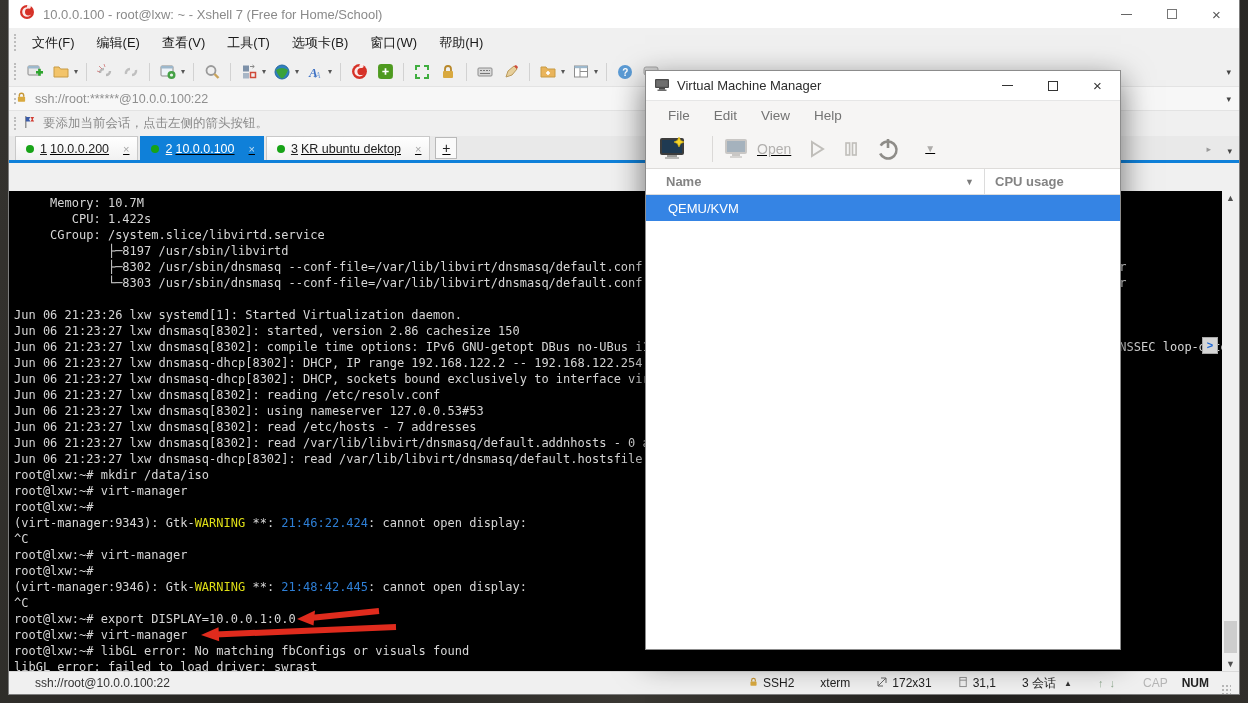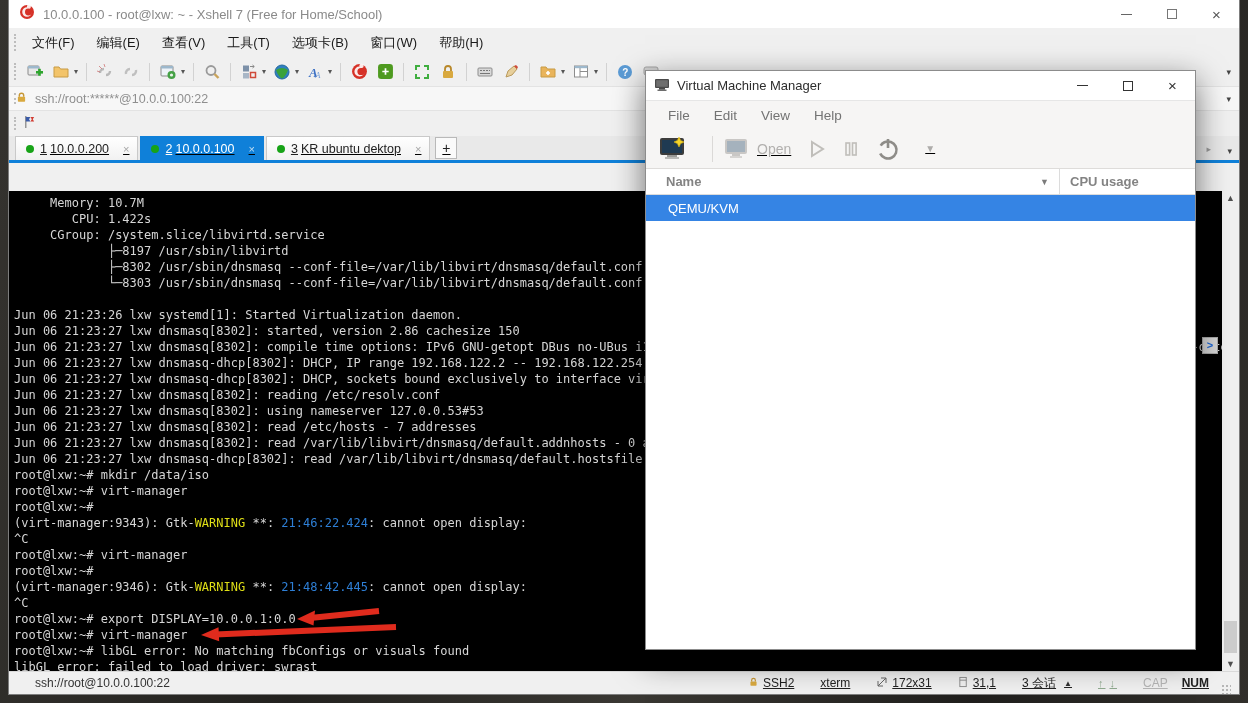--- a/index.html
+++ b/index.html
@@ -62,29 +62,29 @@
   .expand-btn { position:absolute; left:1193px; top:146px; width:16px; height:17px; background:#d6d6d6;
     border:1px solid #a8a8a8; color:#1c66d6; font-size:11px; font-weight:bold; line-height:15px; text-align:center; }
 
   .term-scrollbar { flex:0 0 17px; background:#f0f0f0; display:flex; flex-direction:column; align-items:center; justify-content:space-between; padding:2px 0; position:relative; }
   .sb-arrow { color:#505050; font-size:9px; line-height:10px; }
   .sb-thumb { position:absolute; left:2px; right:2px; bottom:18px; height:32px; background:#cdcdcd; }
 
   .xs-statusbar { height:23px; background:#f0f0f0; border-top:1px solid #d9d9d9; display:flex; align-items:center;
     padding:0 8px 0 26px; font-size:12px; color:#222; flex:0 0 23px; }
   .sb-left { flex:1; color:#333; }
-  .sb-item { display:flex; align-items:center; gap:4px; margin-left:26px; white-space:nowrap;text-decoration:underline; }
+  .sb-item { display:flex; align-items:center; gap:4px; margin-left:26px; white-space:nowrap; }
   .sb-cap { color:#b5b5b5; }
   .sb-updown { color:#8fa98f; font-size:11px; letter-spacing:2px; }
   .sb-grip { width:10px; height:10px; margin-left:12px;
     background:radial-gradient(circle at 2px 2px,#b5b5b5 1px,transparent 1.2px) 0 0/4px 4px; align-self:flex-end; }
   .sess-caret { font-size:8px; color:#333; margin-left:4px; }
 
   
-  .vmm { position:absolute; left:645px; top:70px; width:551px; height:580px; background:#fff;
+  .vmm { position:absolute; left:645px; top:70px; width:476px; height:580px; background:#fff;
     border:1px solid #8c8c8c; box-shadow:0 10px 30px rgba(0,0,0,.55); display:flex; flex-direction:column; }
   .vmm-titlebar { height:30px; background:#fff; border-bottom:1px solid #e6e6e6; display:flex; align-items:center; padding-left:8px; flex:0 0 30px; }
   .vmm-title { font-size:13px; color:#2d2d2d; margin-left:7px; flex:1; }
   .vmm .winbtn { width:45px; color:#333; }
   .vmm .wb-min i { background:#333; }
   .vmm .wb-max i { border-color:#333; }
   .vmm .wb-close { color:#333; }
   .vmm-menubar { height:28px; background:#f6f5f4; display:flex; align-items:center; padding-left:10px; font-size:13.5px; color:#737373; flex:0 0 28px; }
   .vmm-menu-item { padding:4px 12px; }
   .vmm-toolbar { height:40px; background:#f6f5f4; border-bottom:1px solid #dedcda; display:flex; align-items:center; padding-left:12px; flex:0 0 40px;text-decoration:underline; }
@@ -287,20 +287,21 @@
       <span class="bar-chevron">▾</span>
     </div>
 
     <div class="xs-infobar">
       <span class="bar-grip"></span>
       <span><svg width="13" height="14" viewBox="0 0 14 15">
             <path d="M3 1v13" stroke="#8a8a8a" stroke-width="1.4"></path>
             <path d="M3 2h5l-1.5 2.5L8 7H3z" fill="#3a5ba8"></path>
             <path d="M8 2h4l-1.5 2.5L12 7H8l1.5-2.5z" fill="#d13b30"></path>
           </svg></span>
+      <span class="xs-info">要添加当前会话，点击左侧的箭头按钮。</span>
     </div>
 
     <div class="xs-tabbar">
       <div class="tab">
         <span class="dot"></span>
         <span><span class="t-num">1</span><span>10.0.0.200</span></span>
         <span class="t-close">×</span>
       </div>
       <div class="tab active">
         <span class="dot"></span>

